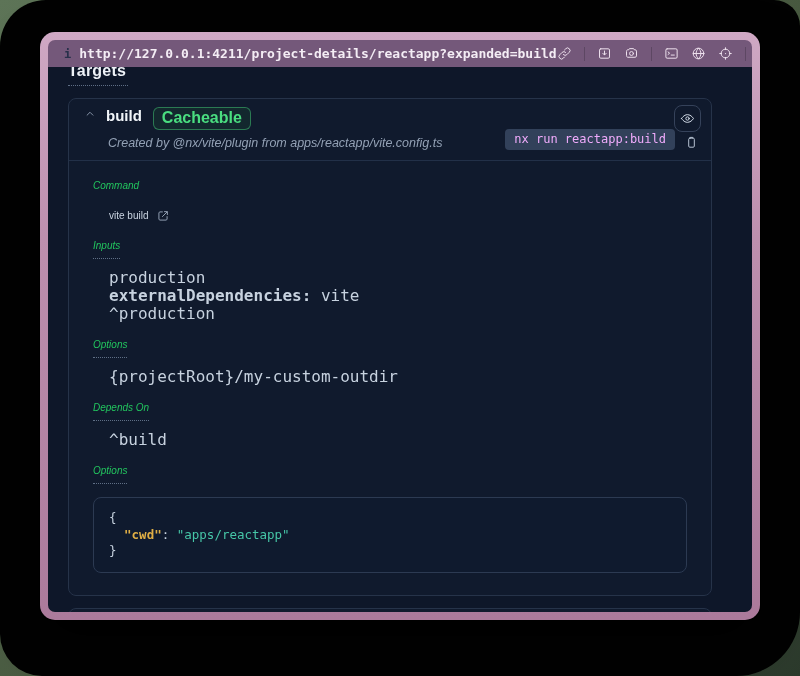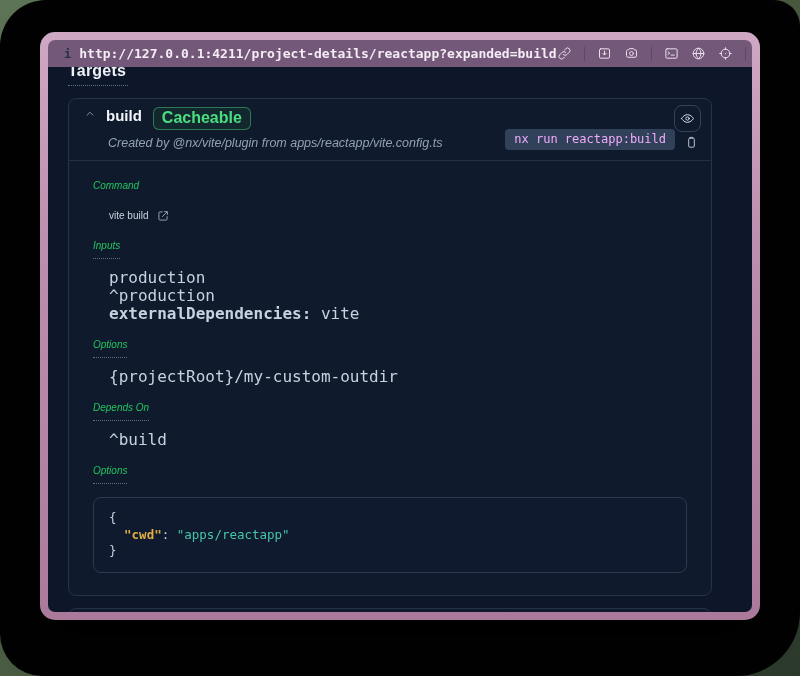--- a/index.html
+++ b/index.html
@@ -194,22 +194,22 @@
             <span>vite build</span>
             <svg class="ext-icon" viewBox="0 0 24 24">
               <path d="M11 5H6.8C5.8 5 5 5.8 5 6.8v10.4C5 18.2 5.8 19 6.8 19h10.4c1 0 1.8-.8 1.8-1.8V13"></path>
               <path d="M14.5 4.5h5v5M19 5l-8 8"></path>
             </svg>
           </div>
 
           <div class="sec-label dotted">Inputs</div>
           <div class="sec-value mono">
             <span class="mono-line">production</span>
+            <span class="mono-line"><span class="bold-key">externalDependencies:</span> <span>vite</span></span>
             <span class="mono-line">^production</span>
-            <span class="mono-line"><span class="bold-key">externalDependencies:</span> <span>vite</span></span>
           </div>
 
           <div class="sec-label dotted">Options</div>
           <div class="sec-value mono">{projectRoot}/my-custom-outdir</div>
 
           <div class="sec-label dotted">Depends On</div>
           <div class="sec-value mono">^build</div>
 
           <div class="sec-label dotted">Options</div>
           <div class="code-block">

